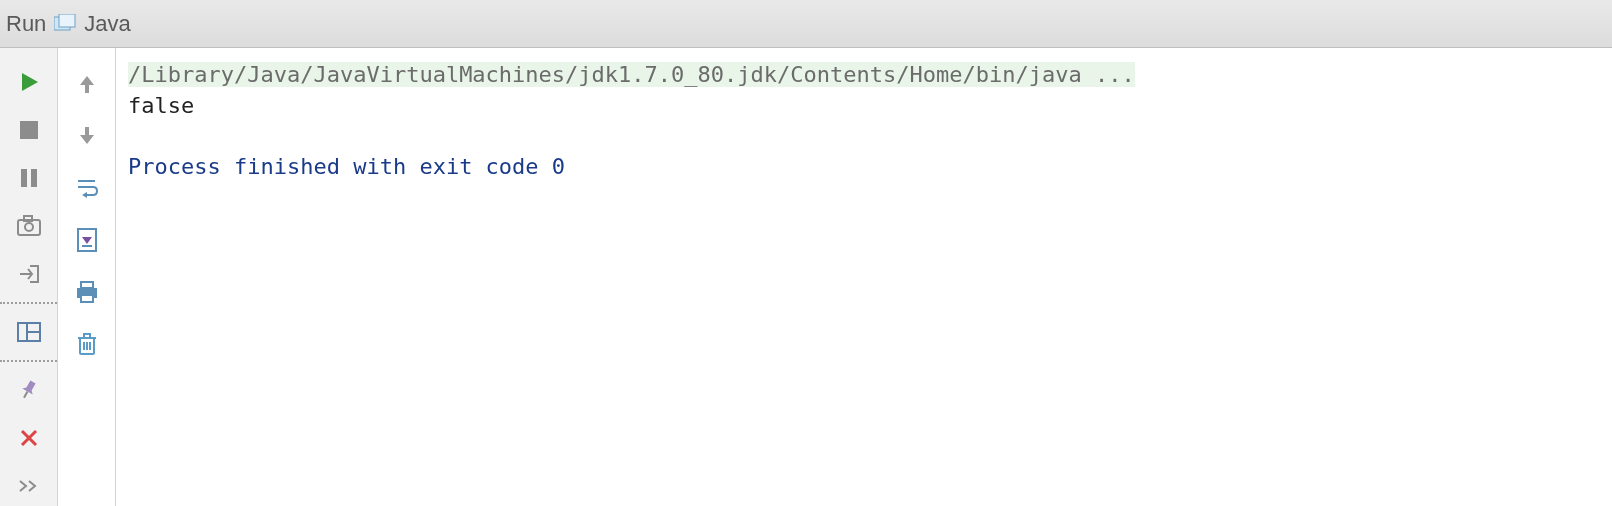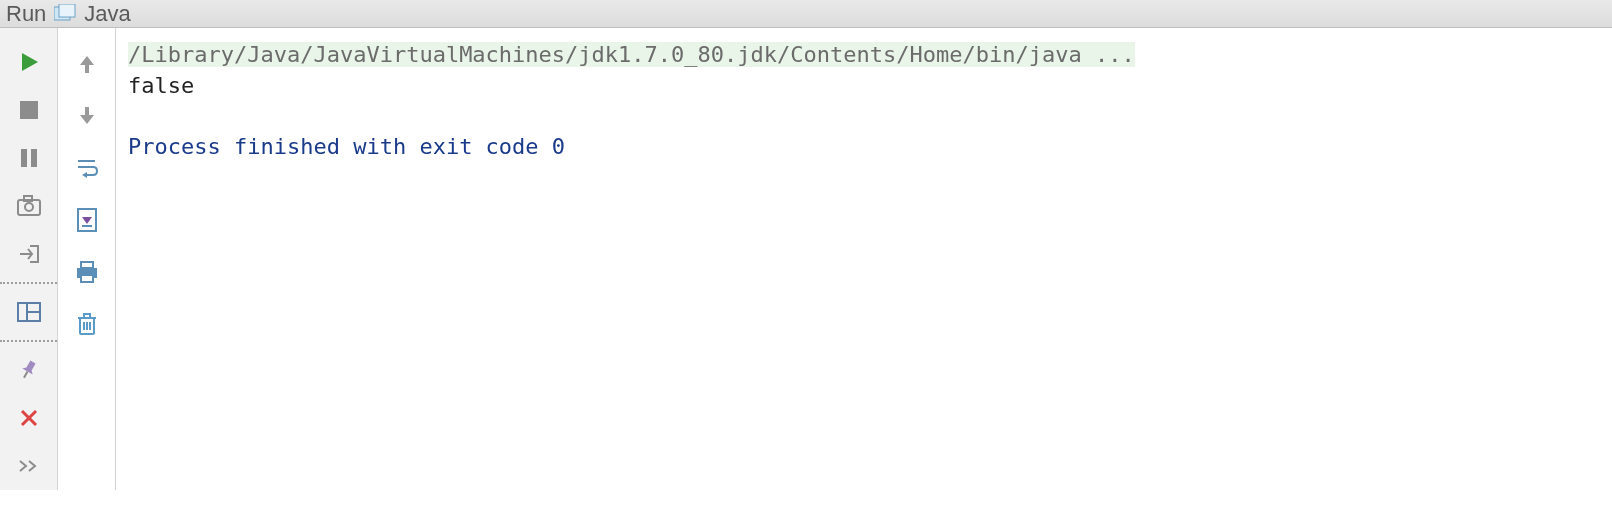--- a/index.html
+++ b/index.html
@@ -5,21 +5,21 @@
   * { margin: 0; padding: 0; box-sizing: border-box; }
   body {
     width: 1612px;
     height: 506px;
     font-family: -apple-system, "Helvetica Neue", Arial, sans-serif;
     background: #fff;
     overflow: hidden;
     color: #333;
   }
   .header {
-    height: 28px;
+    height: 48px;
     background: linear-gradient(to bottom, #e9e9e9, #dcdcdc);
     border-bottom: 1px solid #bfbfbf;
     display: flex;
     align-items: center;
     padding-left: 6px;
     font-size: 22px;
     color: #5a5a5a;
   }
   .header .tab-icon {
     margin: 0 6px 0 8px;

